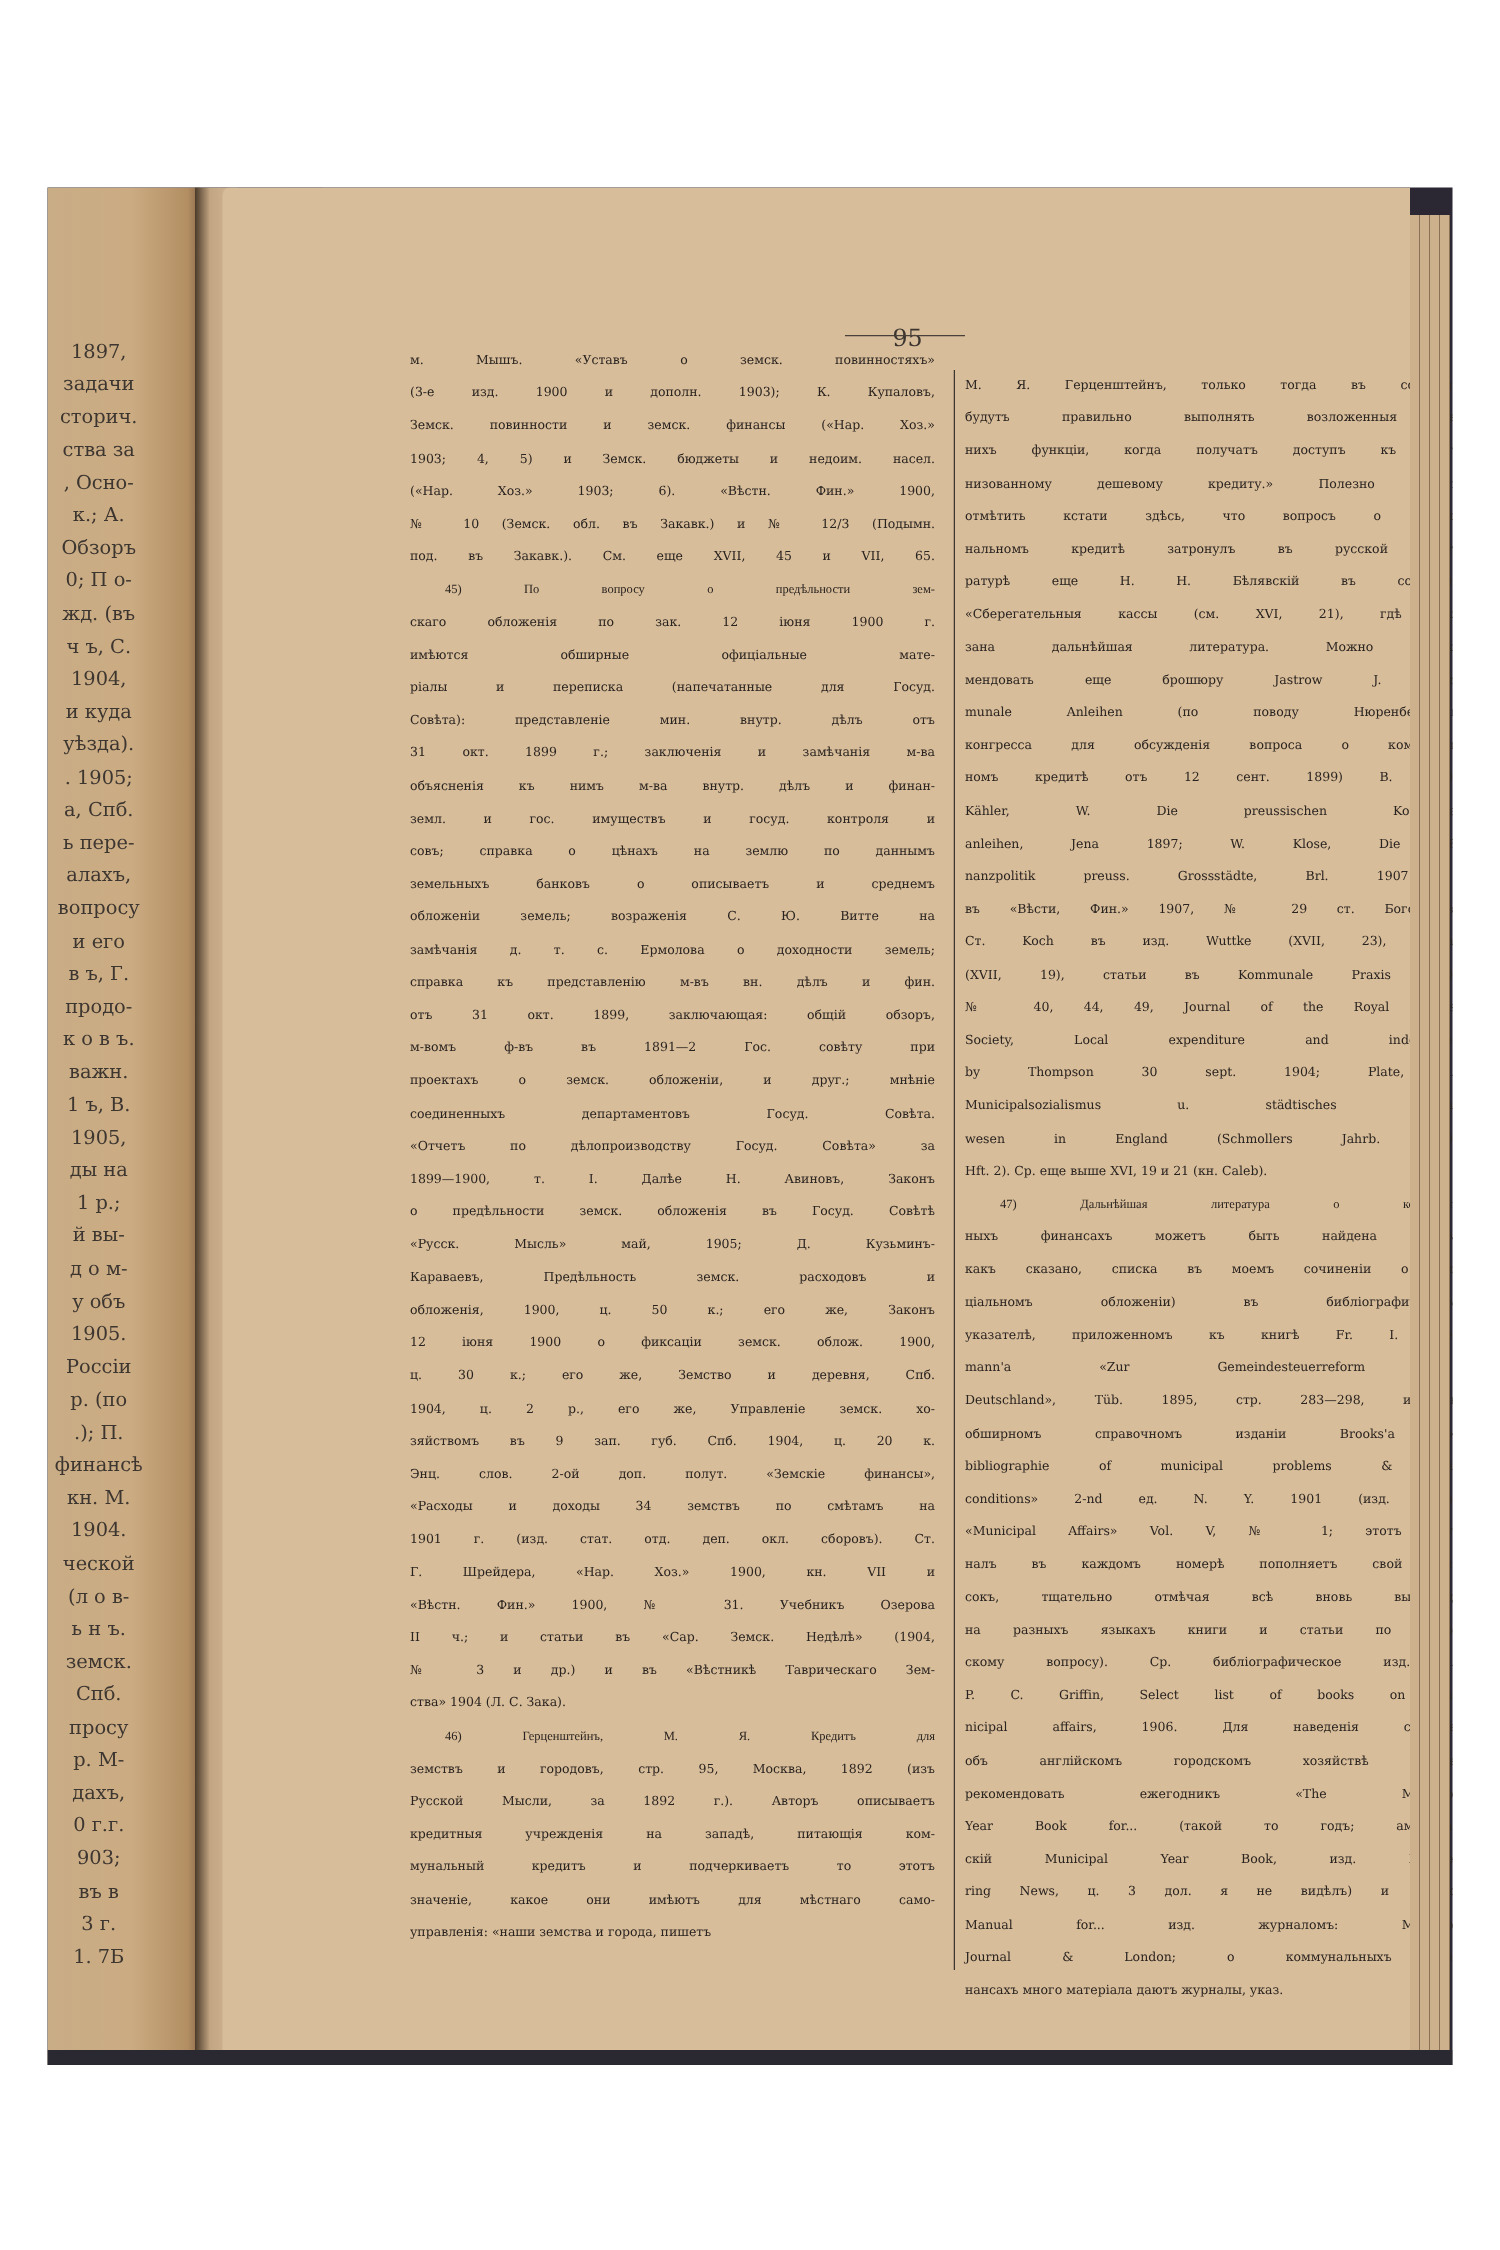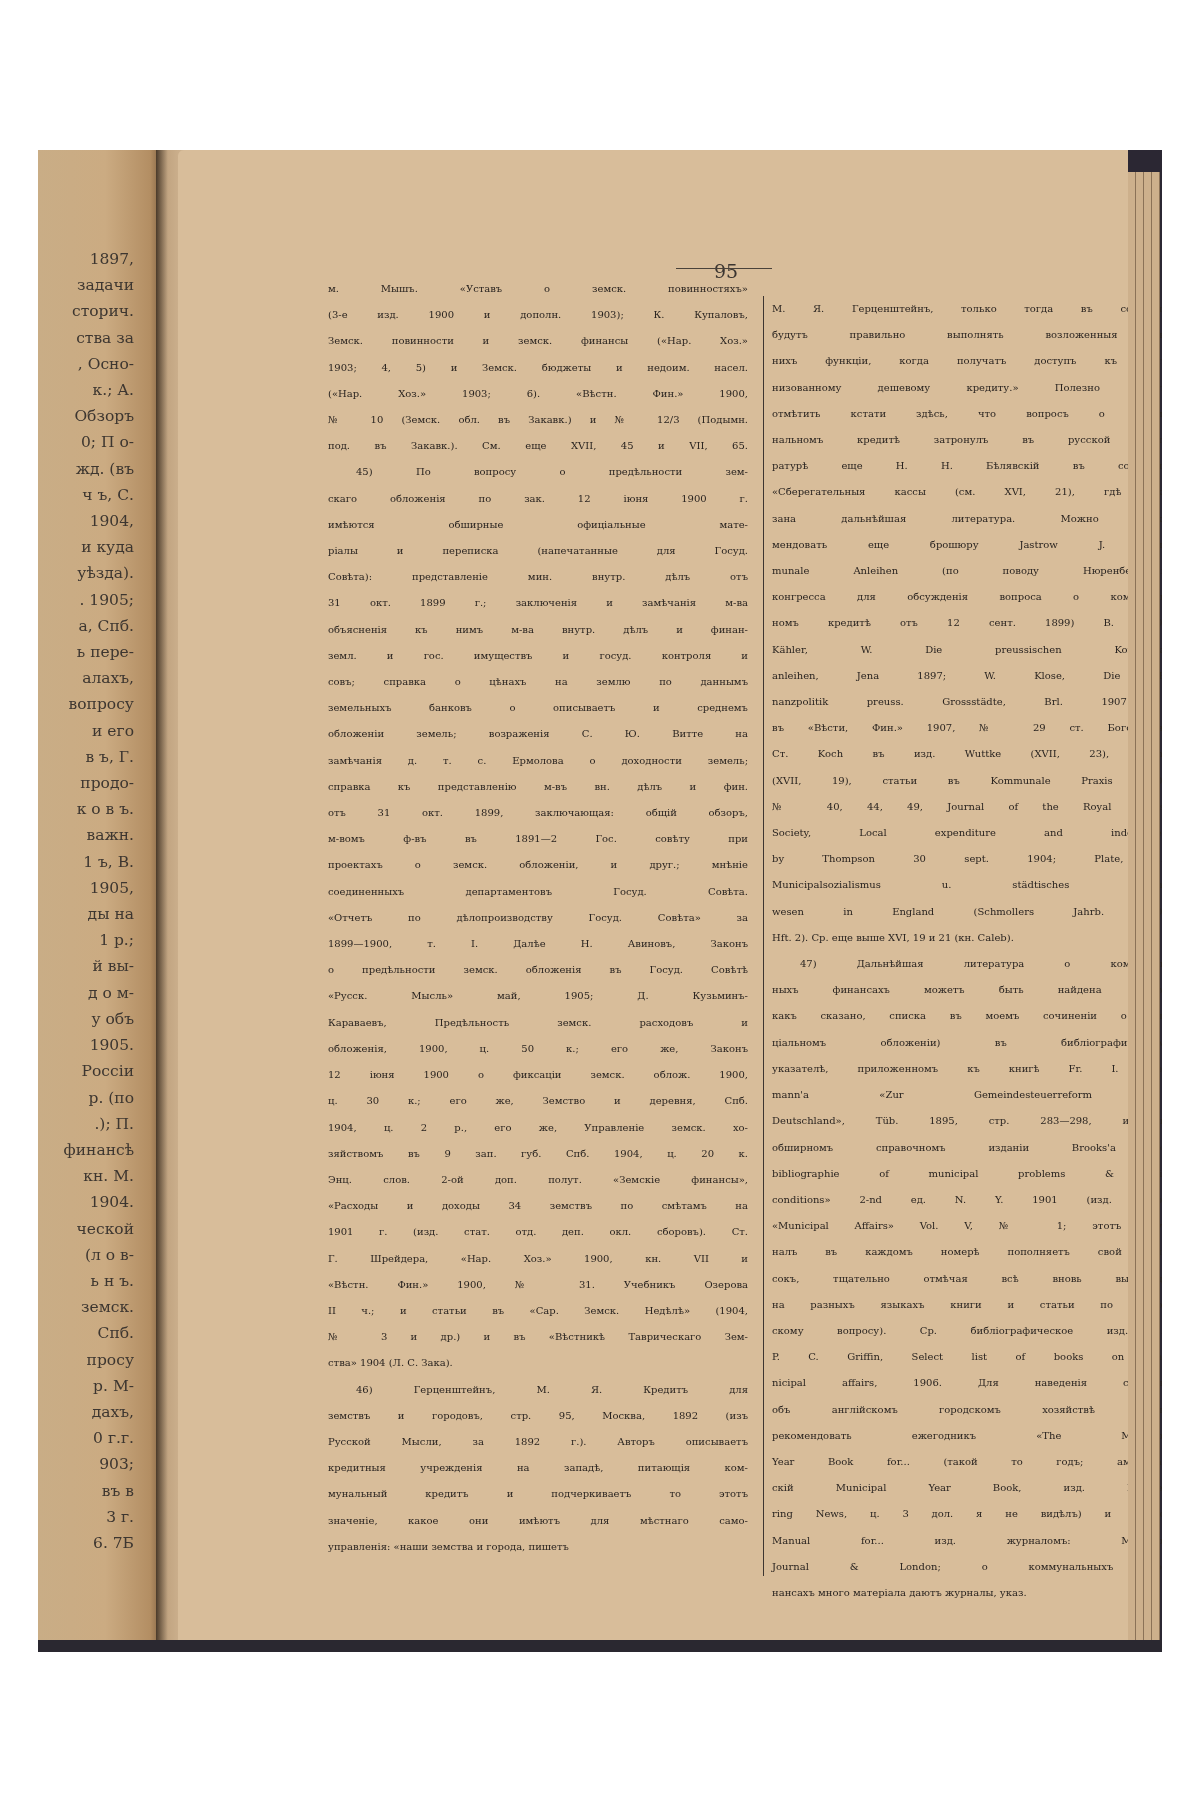--- a/index.html
+++ b/index.html
@@ -1,33 +1,33 @@
 <!DOCTYPE html>
 <html><head>
 <meta charset="utf-8">
 <style>
   html,body{margin:0;padding:0;background:#ffffff;}
   body{width:1200px;height:1800px;position:relative;overflow:hidden;font-family:"DejaVu Serif",serif;}
   .photo{position:absolute;left:38px;top:150px;width:1124px;height:1502px;background:#2b2733;overflow:hidden;}
   .cloth{position:absolute;left:60px;top:0;width:160px;height:50px;background:linear-gradient(160deg,#8d8a98,#5a5766);}
   .left-page{position:absolute;left:0;top:0;width:122px;height:1502px;background:linear-gradient(90deg,#c9ad86 0%,#cbab82 55%,#b38e63 92%,#8a6a48 100%);}
-  .left-frag{position:absolute;right:26px;top:96px;width:110px;text-align:right;font-size:15.5px;line-height:26.2px;color:#3d3630;filter:blur(.5px);white-space:nowrap;}
+  .left-frag{position:absolute;right:26px;top:118px;width:110px;text-align:center;font-size:15.5px;line-height:26.2px;color:#3d3630;filter:blur(.5px);white-space:nowrap;}
   .gutter{position:absolute;left:118px;top:0;width:34px;height:1502px;background:linear-gradient(90deg,#4a3a2a,#c2a582 35%,#d4b996 100%);}
   .right-page{position:absolute;left:140px;top:0;width:950px;height:1498px;background:#d8bd9a;border-radius:6px 0 0 0;}
   .page-edges{position:absolute;left:1090px;top:22px;width:32px;height:1470px;background:repeating-linear-gradient(90deg,#cdb08c 0 7px,#8b7257 7px 8px);}
   .bottom-cover{position:absolute;left:0;top:1490px;width:1124px;height:12px;background:#2a2830;}
   .folio{position:absolute;left:536px;top:94px;font-size:19px;color:#3b3530;margin-top:16px;}
   .folio-rule{position:absolute;left:498px;top:118px;width:96px;height:1px;background:#4a423a;}
   .col{position:absolute;font-size:10px;line-height:26.2px;color:#2a2420;text-align:justify;}
   .col-left{left:150px;top:126px;width:420px;}
   .col-right{left:594px;top:146px;width:400px;}
   .col-divider{position:absolute;left:585px;top:146px;width:1px;height:1280px;background:#3d3530;}
   .ln{display:block;white-space:nowrap;text-align-last:justify;text-align:justify;}
   .ln.last{text-align-last:left;}
-  .ind{padding-left:28px;}
+  .ind{padding-left:28px;font-family:Liberation Serif, serif;}
 </style>
 </head>
 <body>
 
 <div class="photo">
   <div class="cloth"></div>
   <div class="left-page">
     <div class="left-frag" id="left-frag">
         <div>1897,</div>
         <div>задачи</div>
@@ -71,21 +71,21 @@
         <div>ь н ъ.</div>
         <div>земск.</div>
         <div>Спб.</div>
         <div>просу</div>
         <div>р. М-</div>
         <div>дахъ,</div>
         <div>0 г.г.</div>
         <div>903;</div>
         <div>въ в</div>
         <div>3 г.</div>
-        <div>6. 7Б</div>
+        <div>1. 7Б</div>
       </div>
   </div>
   <div class="gutter"></div>
   <div class="right-page">
     <div class="folio">95</div>
     <div class="folio-rule"></div>
     <div class="col col-left" id="col-left">
         <span class="ln">м. Мышъ. «Уставъ о земск. повинностяхъ»</span>
         <span class="ln">(3-е изд. 1900 и дополн. 1903); К. Купаловъ,</span>
         <span class="ln">Земск. повинности и земск. финансы («Нар. Хоз.»</span>

